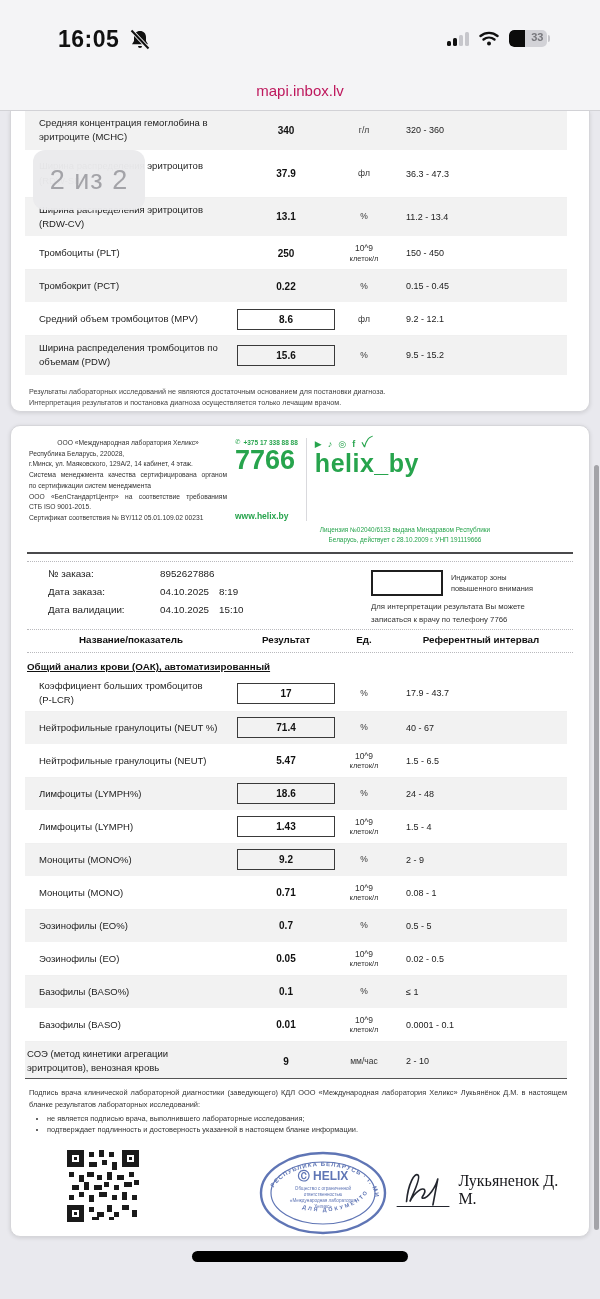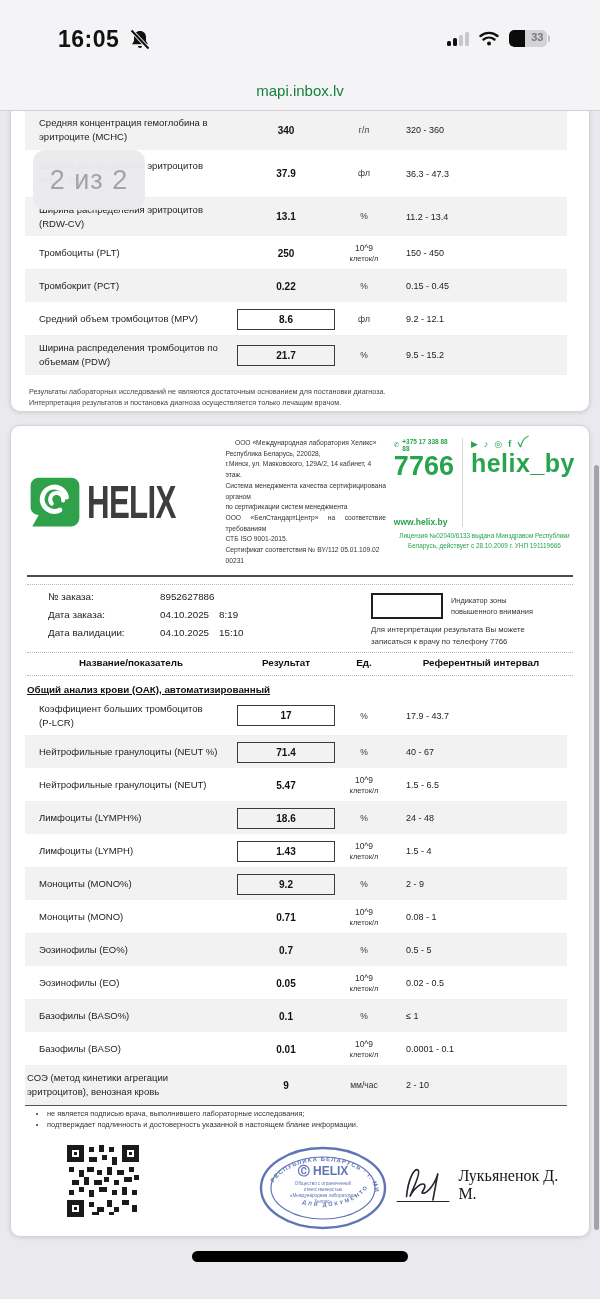--- a/index.html
+++ b/index.html
@@ -16,21 +16,21 @@
   .sig-bars{display:flex;align-items:flex-end;gap:2px;height:15px;}
   .sig-bars i{display:block;width:4px;border-radius:1.5px;background:#c7c7cc;}
   .sig-bars i:nth-child(1){height:5px;background:#111;}
   .sig-bars i:nth-child(2){height:8px;background:#111;}
   .sig-bars i:nth-child(3){height:11px;}
   .sig-bars i:nth-child(4){height:14px;}
   .battery{position:relative;width:38px;height:17px;border-radius:5px;background:#d2d2d7;overflow:hidden;}
   .battery .fill{position:absolute;left:0;top:0;bottom:0;width:44%;background:#0b0b0b;border-radius:5px 0 0 5px;}
   .battery .pct{position:absolute;right:3px;top:1px;font-size:11px;font-weight:700;color:#77777c;}
   .bat-nub{width:2.5px;height:7px;background:#c4c4c9;border-radius:0 2px 2px 0;margin-left:1px;}
-  .urlbar{position:absolute;left:0;right:0;top:82px;text-align:center;font-size:15px;color:#15803d;}
+  .urlbar{position:absolute;left:0;right:0;top:82px;text-align:center;font-size:15px;color:#be185d;}
 
   .home-indicator{position:absolute;left:192px;bottom:37px;width:216px;height:11px;border-radius:6px;background:#000;z-index:9;}
   .scrollbar{position:absolute;right:1px;top:465px;width:5px;height:765px;border-radius:3px;background:#96969b;opacity:.85;z-index:8;}
 
   
   .viewport{position:absolute;top:111px;left:0;width:600px;height:1188px;background:#e9e9ee;}
   .card{width:580px;margin:0 auto;background:#fff;border:1px solid #d6d6da;
         box-shadow:0 1px 4px rgba(0,0,0,.12);box-sizing:border-box;color:#2b2b2b;}
   .card1{border-top:none;border-radius:0 0 10px 10px;height:301px;overflow:hidden;margin-top:0;}
   .card2{border-radius:10px;height:812px;margin-top:13px;overflow:hidden;display:flex;flex-direction:column;}
@@ -185,42 +185,34 @@
       <div class="c-ref">0.15 - 0.45</div>
     </div>
     <div class="t-row">
       <div class="c-name"><span>Средний объем тромбоцитов (MPV)</span></div>
       <div class="c-res"><span class="rbox">8.6</span></div>
       <div class="c-unit"><span>фл</span></div>
       <div class="c-ref">9.2 - 12.1</div>
     </div>
     <div class="t-row shaded">
       <div class="c-name"><span>Ширина распределения тромбоцитов по</span><span class="l2">объемам (PDW)</span></div>
-      <div class="c-res"><span class="rbox">21.7</span></div>
+      <div class="c-res"><span class="rbox">15.6</span></div>
       <div class="c-unit"><span>%</span></div>
       <div class="c-ref">9.5 - 15.2</div>
     </div>
     <div class="p-notes">
       <div>Результаты лабораторных исследований не являются достаточным основанием для постановки диагноза.</div>
       <div>Интерпретация результатов и постановка диагноза осуществляется только лечащим врачом.</div>
       <div>Обработка материала и выдача результатов анализа производится при помощи лабораторно-информационной системы HELIX.</div>
     </div>
 
   </div>
 
   <div class="card card2">
     <div class="hd">
-      <div class="logo-wrap">
-        <svg width="52" height="52" viewBox="0 0 64 64">
-          <path d="M12 2 H52 a10 10 0 0 1 10 10 V52 a10 10 0 0 1 -10 10 H22 L4 62 L12 48 A10 10 0 0 1 2 40 V12 A10 10 0 0 1 12 2 Z" fill="#2fa14b"></path>
-          <path d="M46 26 a15 15 0 1 0 -8 16" fill="none" stroke="#fff" stroke-width="6" stroke-linecap="round"></path>
-          <path d="M28 34 a8 8 0 1 1 14 -4" fill="none" stroke="#fff" stroke-width="5" stroke-linecap="round"></path>
-        </svg>
-        <div class="wordmark">HELIX</div>
-      </div>
       <div class="org">
         <div style="text-align:center;">ООО «Международная лаборатория Хеликс»</div>
         <div>Республика Беларусь, 220028,</div>
         <div>г.Минск, ул. Маяковского, 129А/2, 14 кабинет, 4 этаж.</div>
         <div class="j">Система менеджмента качества сертифицирована органом</div>
         <div>по сертификации систем менеджмента</div>
         <div class="j">ООО «БелСтандартЦентр» на соответствие требованиям</div>
         <div>СТБ ISO 9001-2015.</div>
         <div>Сертификат соответствия № BY/112 05.01.109.02 00231</div>
       </div>
@@ -362,20 +354,21 @@
       <div class="c-unit"><span>10^9</span><span class="u2">клеток/л</span></div>
       <div class="c-ref">0.0001 - 0.1</div>
     </div>
     <div class="t-row shaded flush" style="border-bottom:1.5px solid #555;">
       <div class="c-name"><span>СОЭ (метод кинетики агрегации</span><span class="l2">эритроцитов), венозная кровь</span></div>
       <div class="c-res">9</div>
       <div class="c-unit"><span>мм/час</span></div>
       <div class="c-ref">2 - 10</div>
     </div>
 
+    <div class="sig-para">Подпись врача клинической лабораторной диагностики (заведующего) КДЛ ООО «Международная лаборатория Хеликс» Лукьянёнок Д.М. в настоящем бланке результатов лабораторных исследований:</div>
     <ul class="sig-bullets">
       <li>не является подписью врача, выполнившего лабораторные исследования;</li>
       <li>подтверждает подлинность и достоверность указанной в настоящем бланке информации.</li>
     </ul>
 
     <div class="stamp-row">
       <div class="qr">
         <svg width="72" height="72" viewBox="0 0 29 29" shape-rendering="crispEdges">
           <rect width="29" height="29" fill="#fff"></rect>
           <g fill="#1a1a1a">

